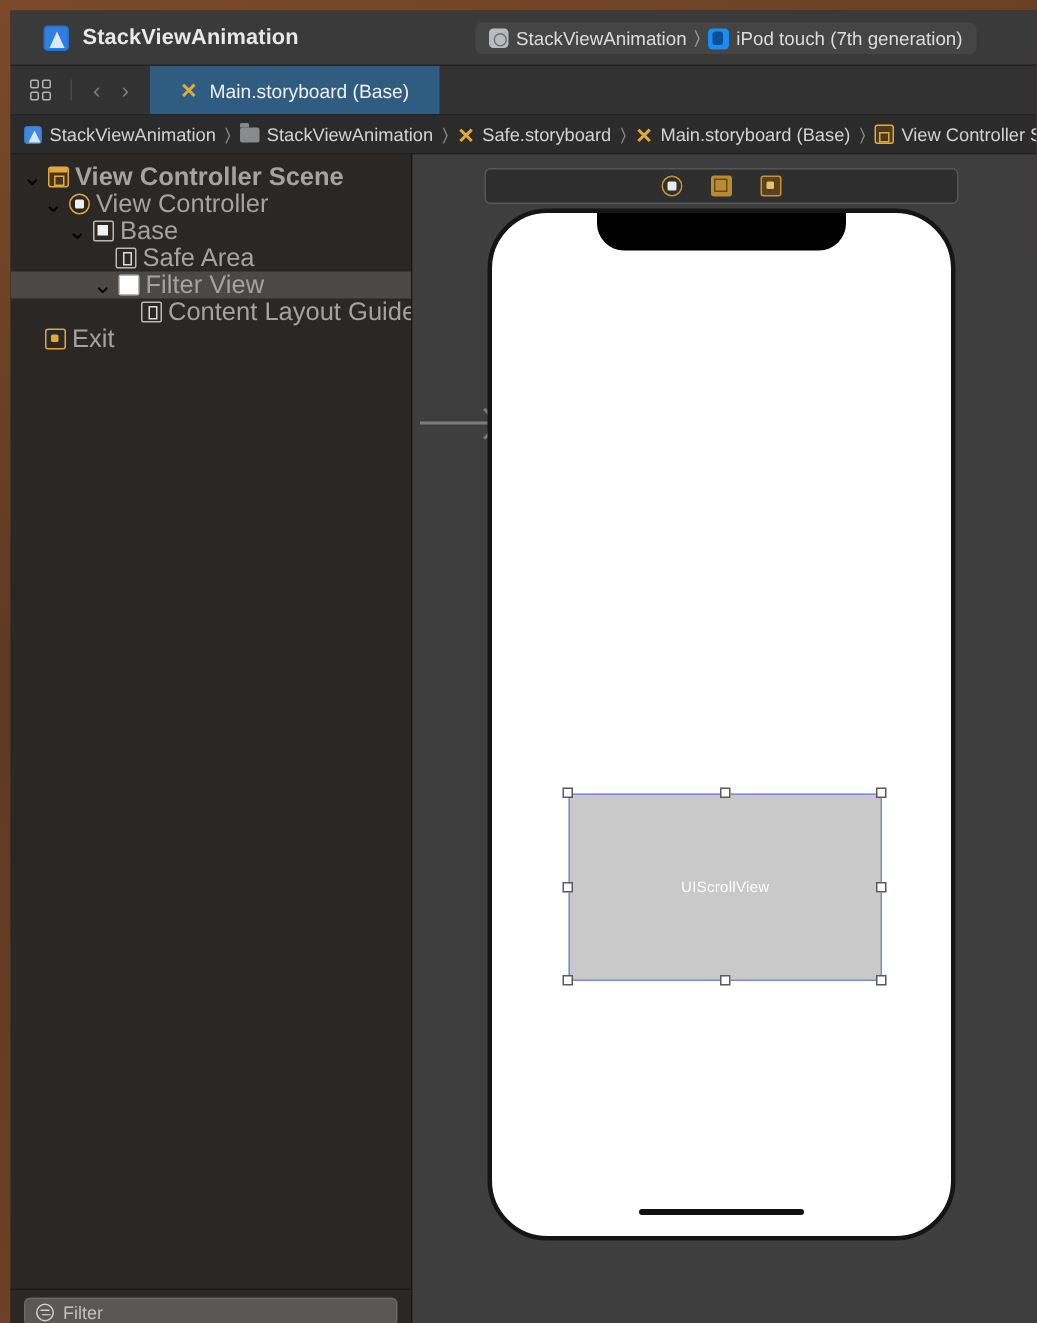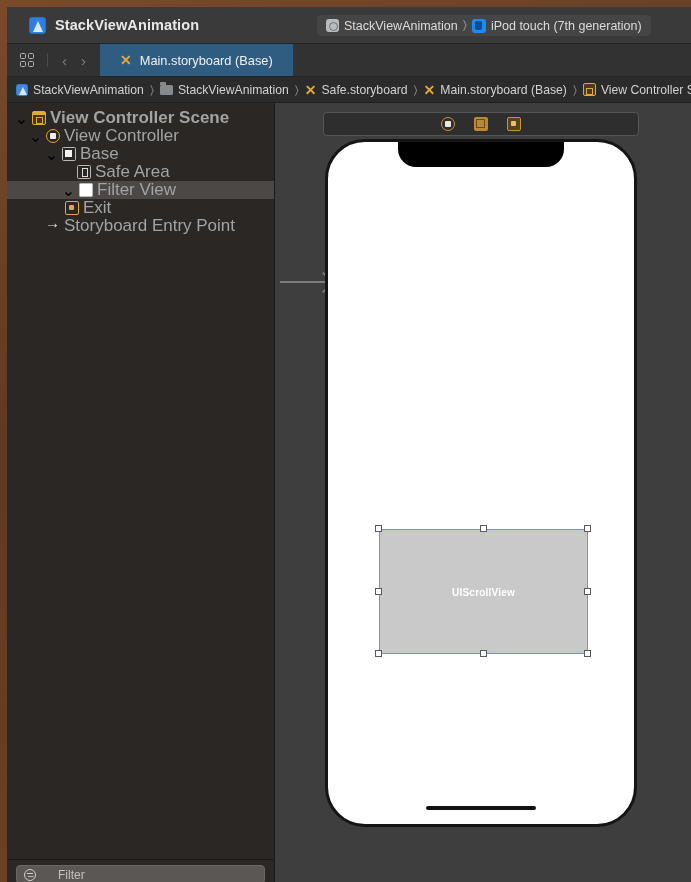--- a/index.html
+++ b/index.html
@@ -186,21 +186,21 @@
     display: flex; align-items: center; gap: 6px; padding: 0 7px;
   }
   .filter-ico {
     width: 12px; height: 12px; border-radius: 50%;
     border: 1.4px solid #d0d0d0; position: relative; flex: none;
   }
   .filter-ico::after{
     content:""; position:absolute; left:1.8px; top:3px; width:6px; height:1.2px;
     background:#d0d0d0; box-shadow: 0.8px 3px 0 -0.1px #d0d0d0;
   }
-  .filter-ph { color: #c4c1be; font-size: 12px; margin-left: 16px; }
+  .filter-ph { color: #c4c1be; font-size: 12px; }
 
   
   .canvas {
     flex: 1; background: #3e3e3e; position: relative; overflow: hidden;
   }
   .entry-arrow {
     position: absolute; left: 5px; top: 178px;
     width: 50px; height: 2px; background: #7c7c7c;
   }
   .entry-arrow::after {
@@ -242,21 +242,21 @@
   }
   .scrollview {
     position: absolute; left: 51px; top: 387px;
     width: 209px; height: 125px;
     background: #c9c9c9; border: 1px solid #7b8cd0;
   }
   .sv-label {
     position: absolute; left: 0; right: 0; top: 50%;
     transform: translateY(-50%);
     text-align: center; color: #ffffff;
-    font-size: 10px; font-weight: bold;
+    font-size: 10px; font-weight: normal;
     letter-spacing: .2px;
   }
   .handle {
     position: absolute; width: 7px; height: 7px;
     background: #ffffff; border: 1px solid #59595b;
   }
 </style>
 </head>
 <body>
 
@@ -352,32 +352,32 @@
           <span class="ic ic-guide"></span>
           <span class="row-label">Safe Area</span>
         </div>
 
         <div class="row sel" style="padding-left:55px;">
           <span class="tw">⌄</span>
           <span class="ic ic-scroll"></span>
           <span class="row-label">Filter View</span>
         </div>
 
-
-
-
-        <div class="row" style="padding-left:58px;">
+        <div class="row" style="padding-left:87px;">
+          <span class="ic ic-guide"></span>
+          <span class="row-label">Content Layout Guide</span>
+        </div>
+
+
+
+        <div class="row" style="padding-left:23px;">
           <span class="ic ic-exit"></span>
           <span class="row-label">Exit</span>
         </div>
 
-        <div class="row" style="padding-left:39px;">
-          <span class="ic ic-entry"></span>
-          <span class="row-label">Storyboard Entry Point</span>
-        </div>
 
       </div>
 
       <div class="filterbar">
         <div class="filter-field">
           <span class="filter-ico"></span>
           <span class="filter-ph">Filter</span>
         </div>
       </div>
     </div>

